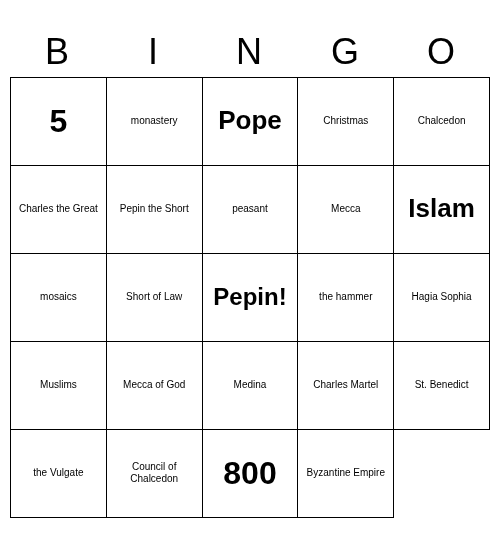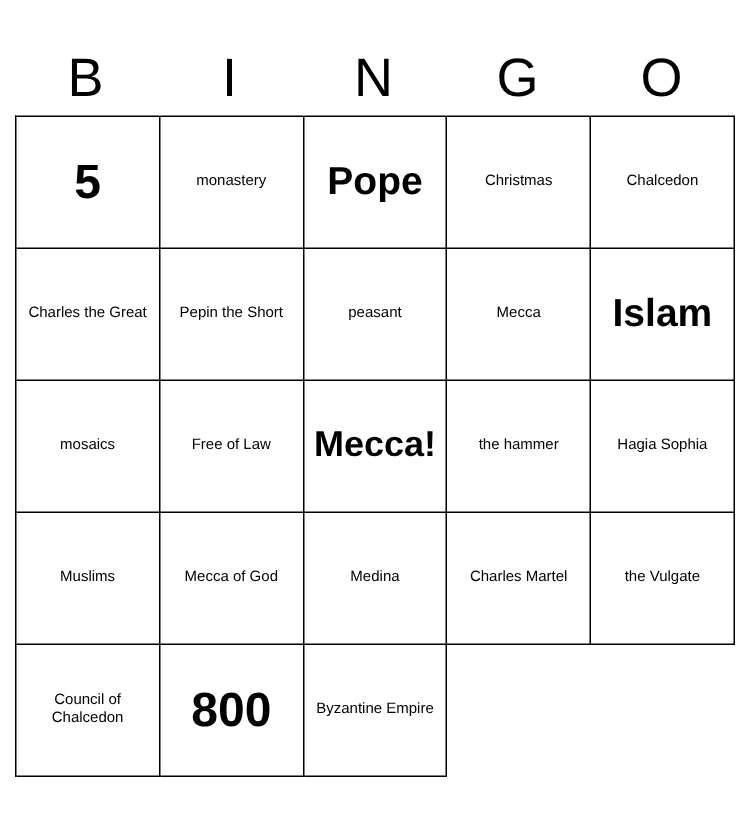--- a/index.html
+++ b/index.html
@@ -89,26 +89,27 @@
       <div class="bingo-cell">monastery</div>
       <div class="bingo-cell large">Pope</div>
       <div class="bingo-cell">Christmas</div>
       <div class="bingo-cell">Chalcedon</div>
       <div class="bingo-cell">Charles the Great</div>
       <div class="bingo-cell">Pepin the Short</div>
       <div class="bingo-cell">peasant</div>
       <div class="bingo-cell">Mecca</div>
       <div class="bingo-cell large">Islam</div>
       <div class="bingo-cell">mosaics</div>
-      <div class="bingo-cell">Free of Law</div>
-      <div class="bingo-cell free">Mecca!</div>
+      <div class="bingo-cell">Short of Law</div>
+      <div class="bingo-cell free">Pepin!</div>
       <div class="bingo-cell">the hammer</div>
       <div class="bingo-cell">Hagia Sophia</div>
       <div class="bingo-cell">Muslims</div>
       <div class="bingo-cell">Mecca of God</div>
       <div class="bingo-cell">Medina</div>
       <div class="bingo-cell">Charles Martel</div>
+      <div class="bingo-cell">St. Benedict</div>
       <div class="bingo-cell">the Vulgate</div>
       <div class="bingo-cell">Council of Chalcedon</div>
       <div class="bingo-cell xlarge">800</div>
       <div class="bingo-cell">Byzantine Empire</div>
     </div>
 </div>
 
 </body></html>

